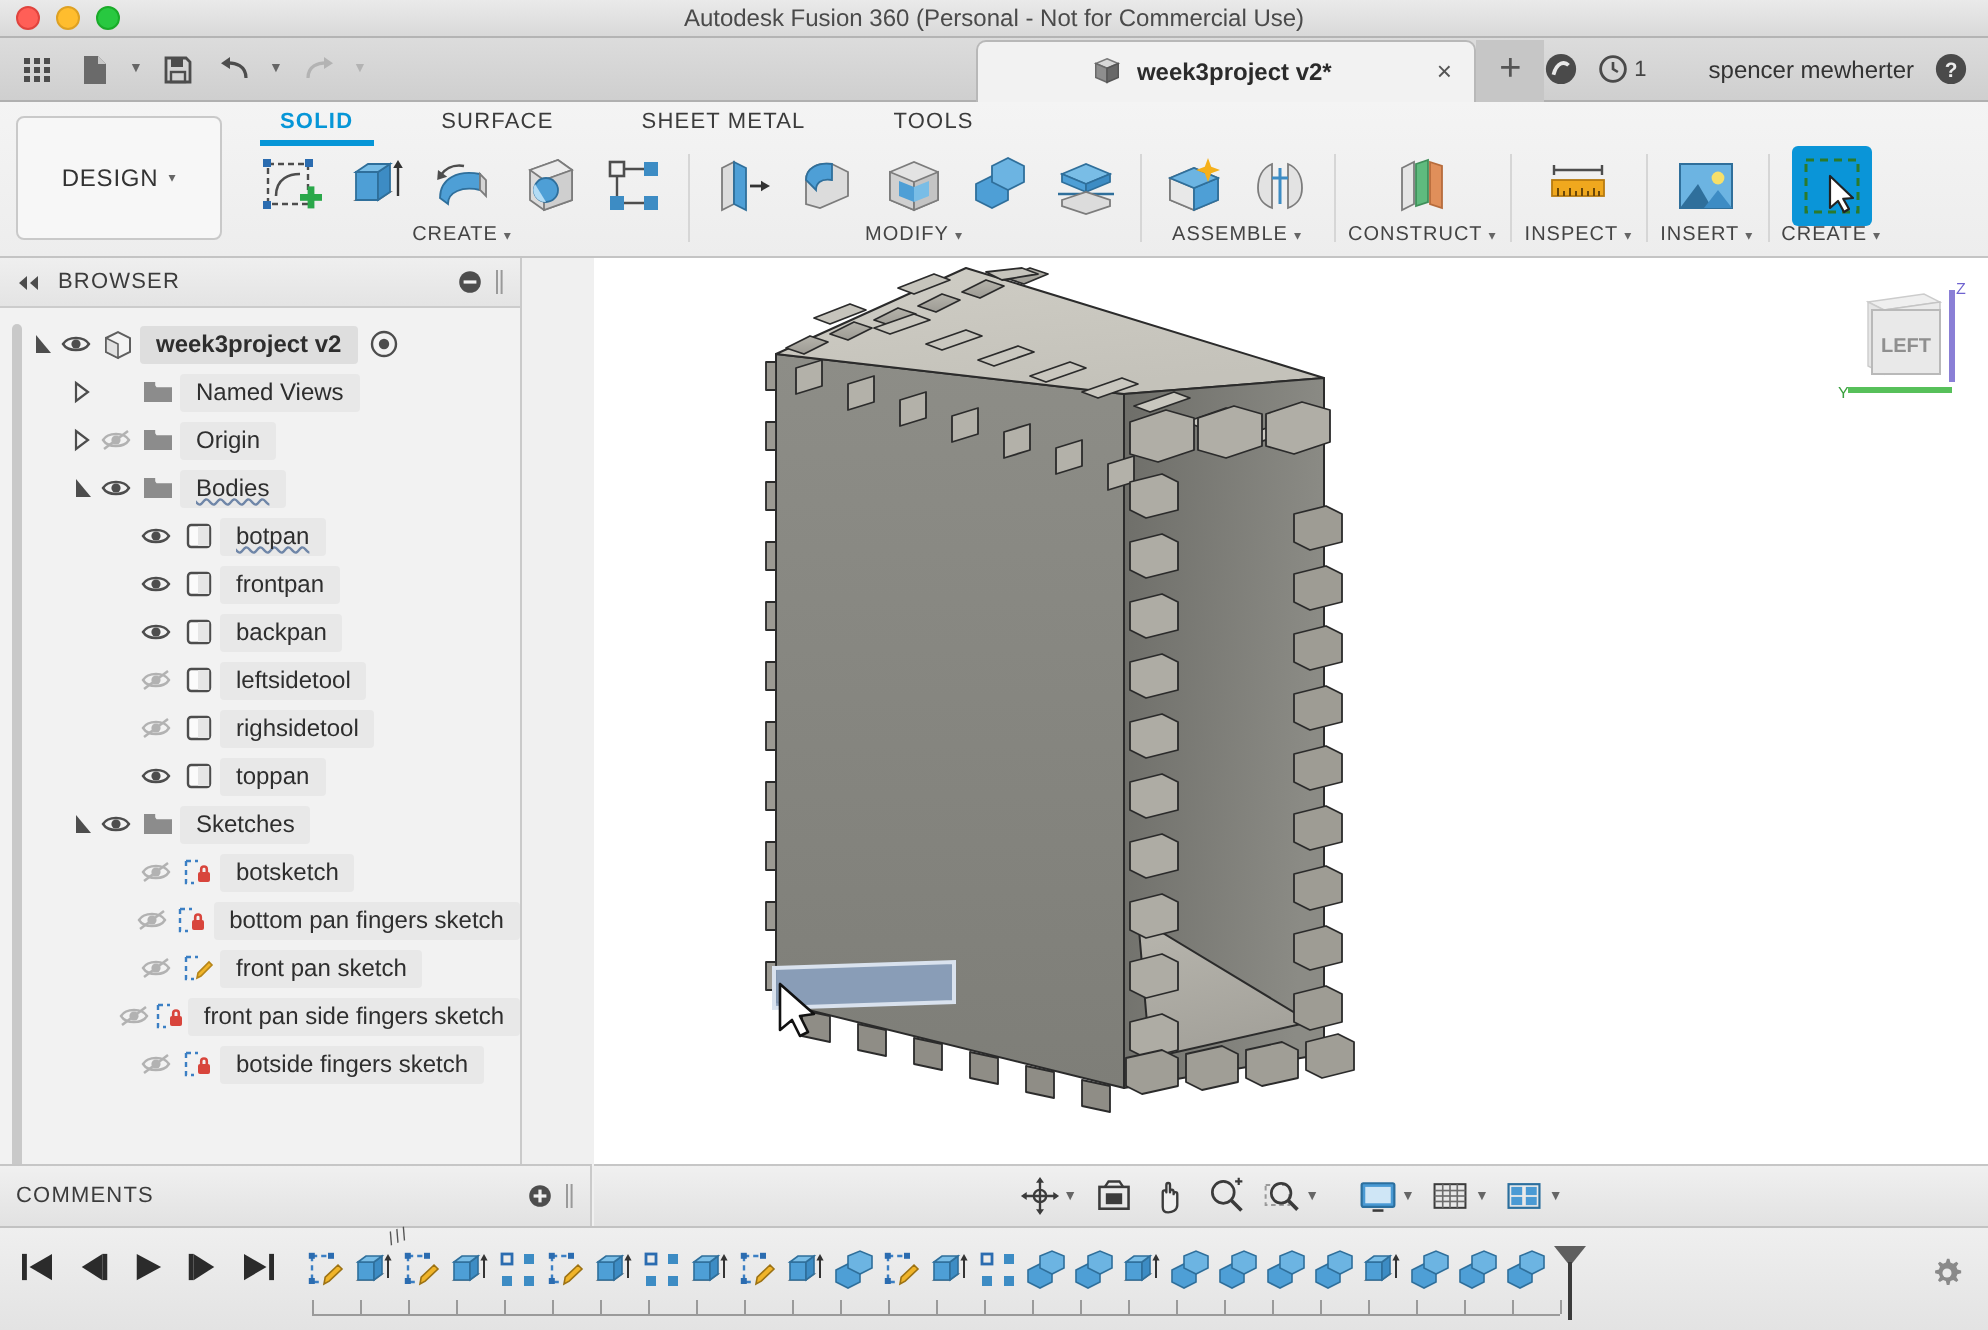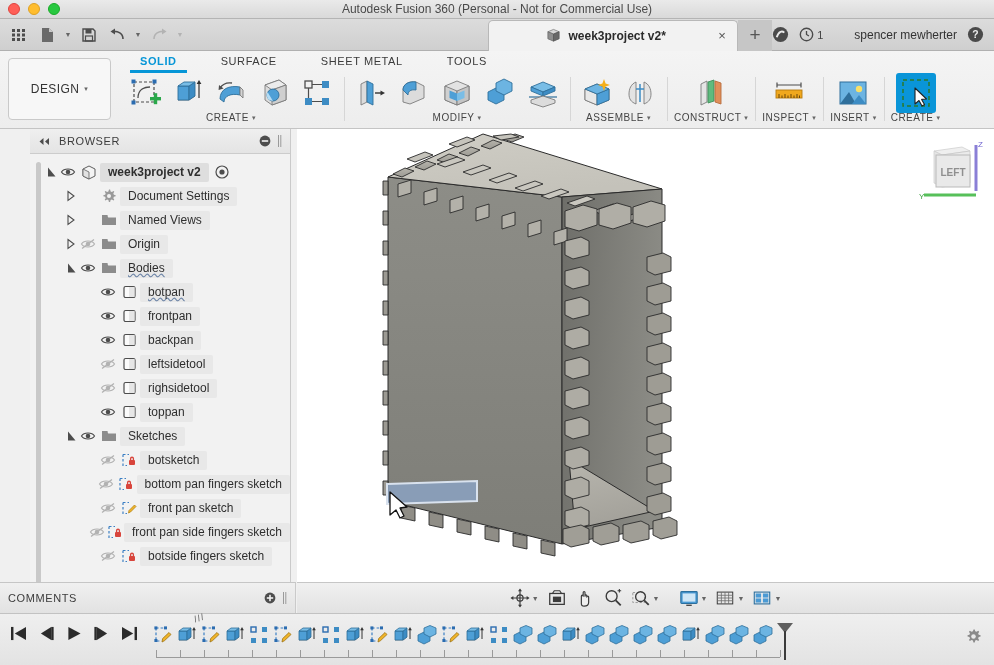--- a/index.html
+++ b/index.html
@@ -115,21 +115,21 @@
   }
   .gicon.sel { background: #0a95d8; }
   .glabel {
     font-size: 10px; color: #444; letter-spacing: .5px;
     display: flex; align-items: center; gap: 3px; margin-top: -1px;
   }
 
   
   .browser {
     position: absolute; left: 0; top: 129px; width: 261px; height: 453px;
-    background: #f2f2f2; border-right: 1px solid #cacaca; margin-left: 30px;
+    background: #f2f2f2; border-right: 1px solid #cacaca;
   }
   .bhead {
     height: 25px; background: linear-gradient(#efefef, #e4e4e4);
     border-bottom: 1px solid #ccc; display: flex; align-items: center;
     padding: 0 8px; gap: 8px;
   }
   .bhead .btitle { font-size: 11px; color: #3c3c3c; letter-spacing: .6px; }
   .bhead-right { margin-left: auto; display: flex; align-items: center; gap: 6px; }
   .tree { padding: 6px 0 0 0; position: relative; height: 428px; overflow: hidden; }
   .node { display: flex; align-items: center; height: 24px; font-size: 12px; color: #2e2e2e; }
@@ -583,36 +583,20 @@
                 <path d="M2 5 L8 8 L8 15 L2 12 z" fill="#e2e2e2" stroke="#5f5f5f" stroke-width=".8"></path>
               </svg>
             </span>
             <span class="nlabel">week3project v2</span>
             <span class="radio-dot">
               <svg width="14" height="14" viewBox="0 0 14 14">
                 <circle cx="7" cy="7" r="6" fill="none" stroke="#4d4d4d" stroke-width="1.2"></circle>
                 <circle cx="7" cy="7" r="2.6" fill="#4d4d4d"></circle>
               </svg>
             </span>
-          </div>
-          <div class="node">
-            <span style="width:34px"></span>
-            <span class="arrow">
-              <svg width="10" height="12" viewBox="0 0 10 12">
-                <path d="M2 1.5 L8 6 L2 10.5 z" fill="none" stroke="#4d4d4d" stroke-width="1.1"></path>
-              </svg>
-            </span>
-            <span class="eye"></span>
-            <span class="nicon">
-              <svg width="16" height="16" viewBox="0 0 16 16">
-                <path d="M8 1.6 l1.1 0 l.5 1.8 l1.3 .55 l1.6-1 l.8 .8 l-1 1.6 l.55 1.3 l1.8 .5 l0 1.2 l-1.8 .5 l-.55 1.3 l1 1.6 l-.8 .8 l-1.6-1 l-1.3 .55 l-.5 1.8 l-1.2 0 l-.5-1.8 l-1.3-.55 l-1.6 1 l-.8-.8 l1-1.6 l-.55-1.3 l-1.8-.5 l0-1.2 l1.8-.5 l.55-1.3 l-1-1.6 l.8-.8 l1.6 1 l1.3-.55 z" fill="#9a9a9a"></path>
-                <circle cx="8" cy="8" r="2" fill="#f2f2f2"></circle>
-              </svg>
-            </span>
-            <span class="nlabel">Document Settings</span>
           </div>
           <div class="node">
             <span style="width:34px"></span>
             <span class="arrow">
               <svg width="10" height="12" viewBox="0 0 10 12">
                 <path d="M2 1.5 L8 6 L2 10.5 z" fill="none" stroke="#4d4d4d" stroke-width="1.1"></path>
               </svg>
             </span>
             <span class="eye"></span>
             <span class="nicon">

